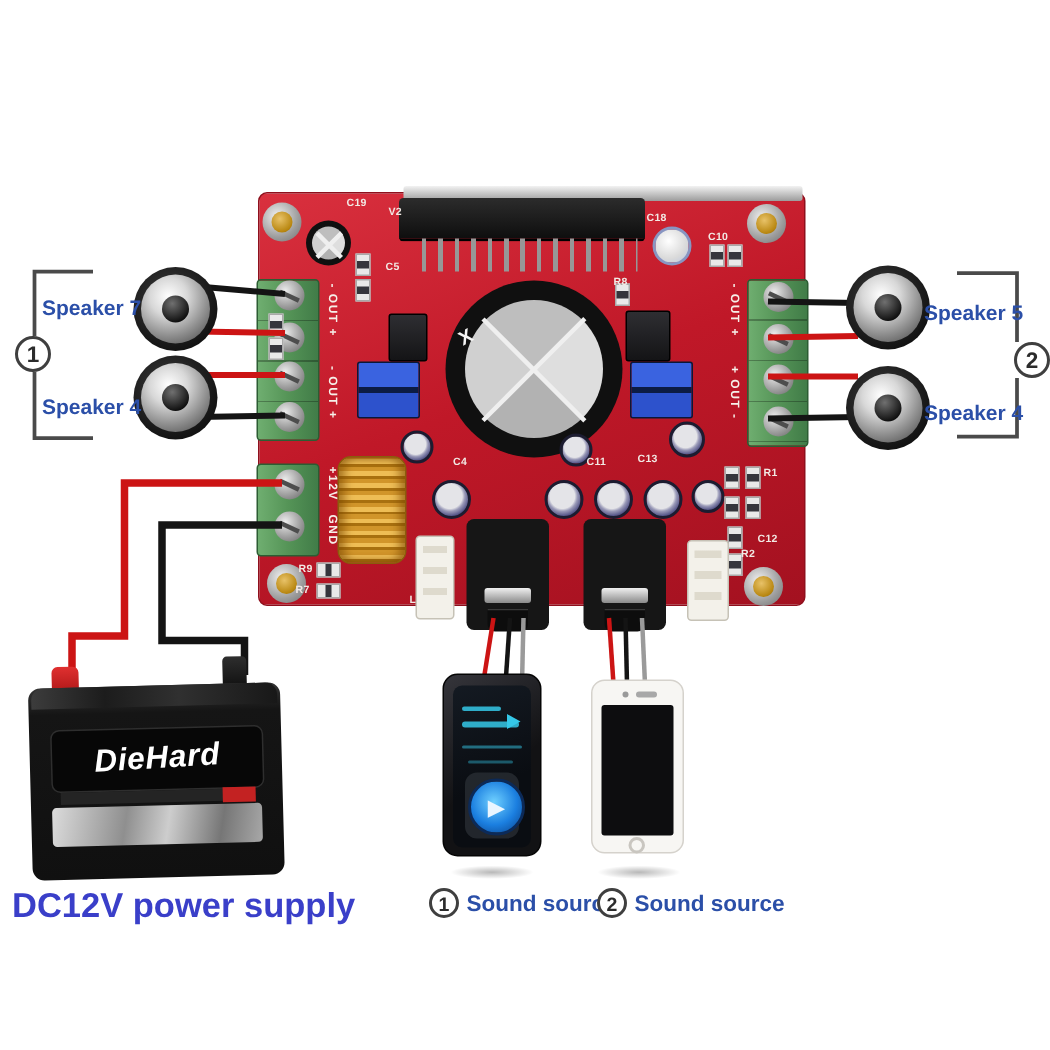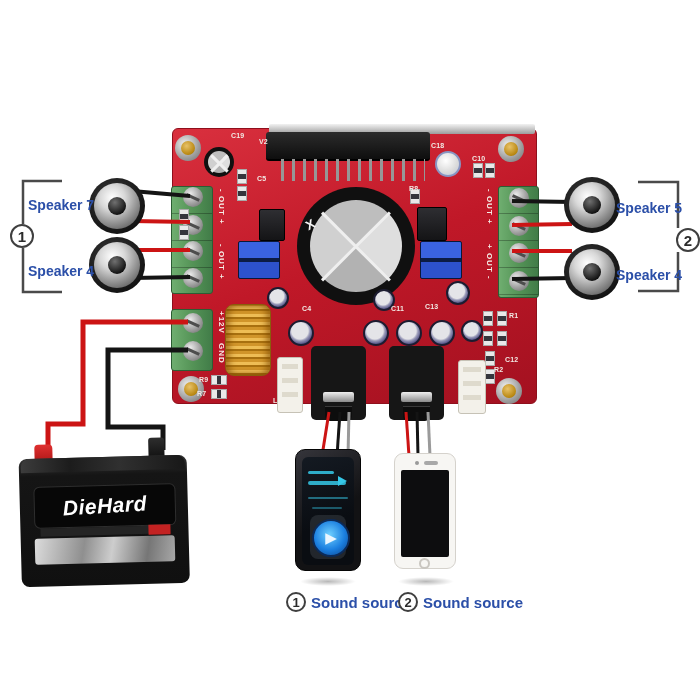--- a/index.html
+++ b/index.html
@@ -317,20 +317,21 @@
   </div>
   <div class="badge anno" style="left:676px;top:228px;">
     <span>2</span>
   </div>
 
   <div class="blue-label anno" style="left:28px;top:197px;">Speaker 7</div>
   <div class="blue-label anno" style="left:28px;top:263px;">Speaker 4</div>
   <div class="blue-label anno" style="left:616px;top:200px;">Speaker 5</div>
   <div class="blue-label anno" style="left:616px;top:267px;">Speaker 4</div>
 
+  <div class="power-label anno" style="left:8px;top:590px;">DC12V power supply</div>
 
   <div class="badge small anno" style="left:286px;top:592px;">
     <span>1</span>
   </div>
   <div class="blue-label anno" style="left:311px;top:594px;font-size:15px;">Sound source</div>
   <div class="badge small anno" style="left:398px;top:592px;">
     <span>2</span>
   </div>
   <div class="blue-label anno" style="left:423px;top:594px;font-size:15px;">Sound source</div>
 

